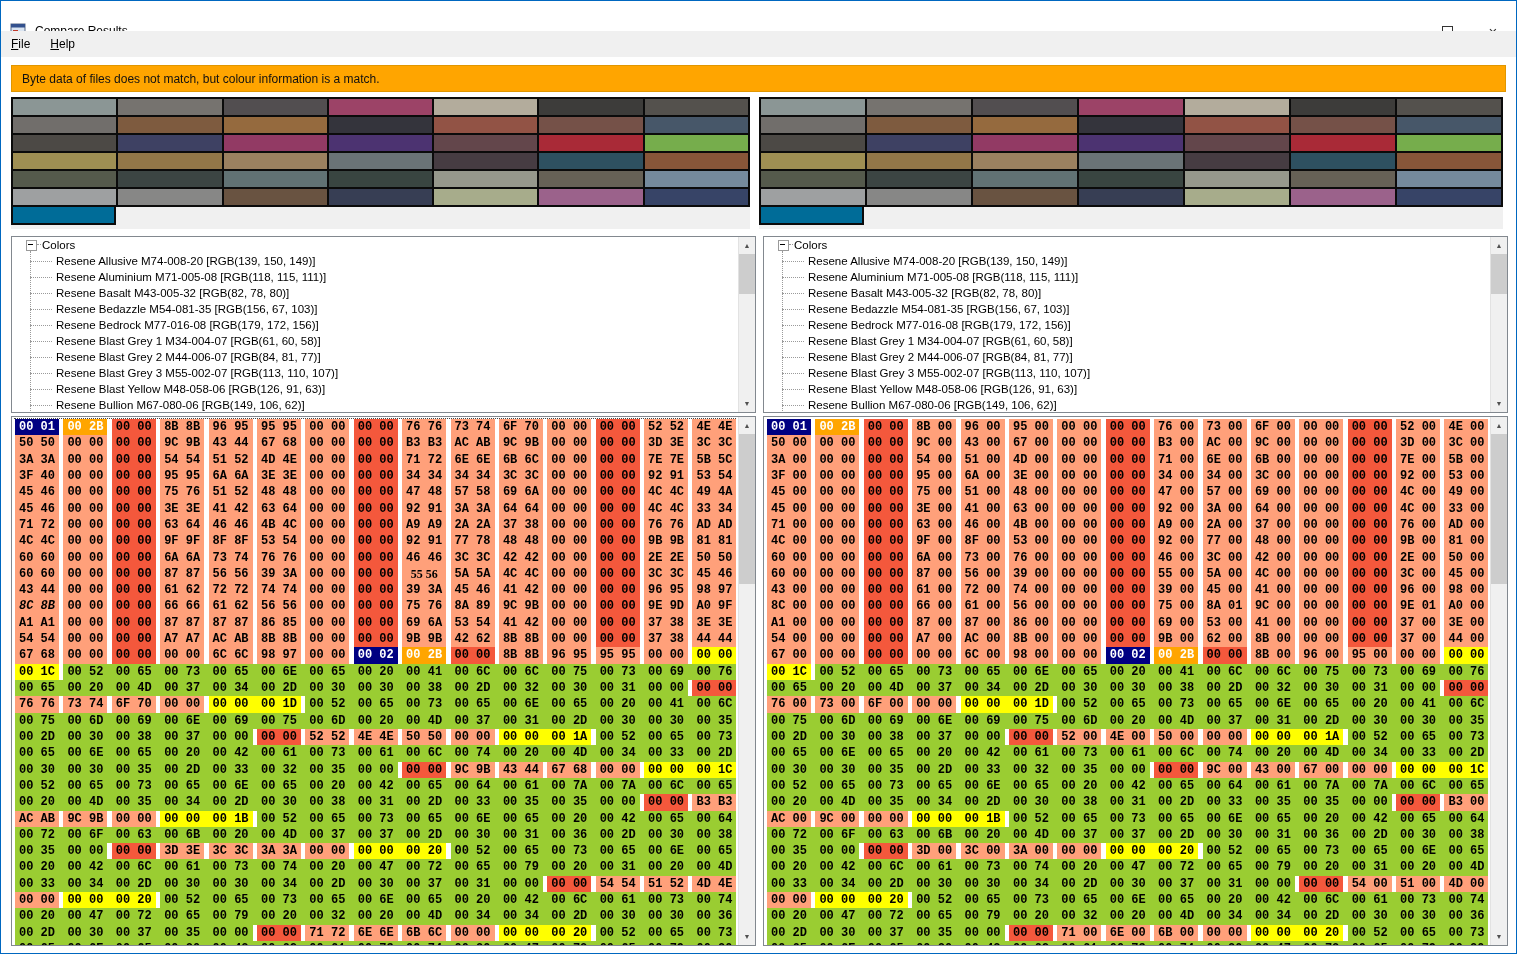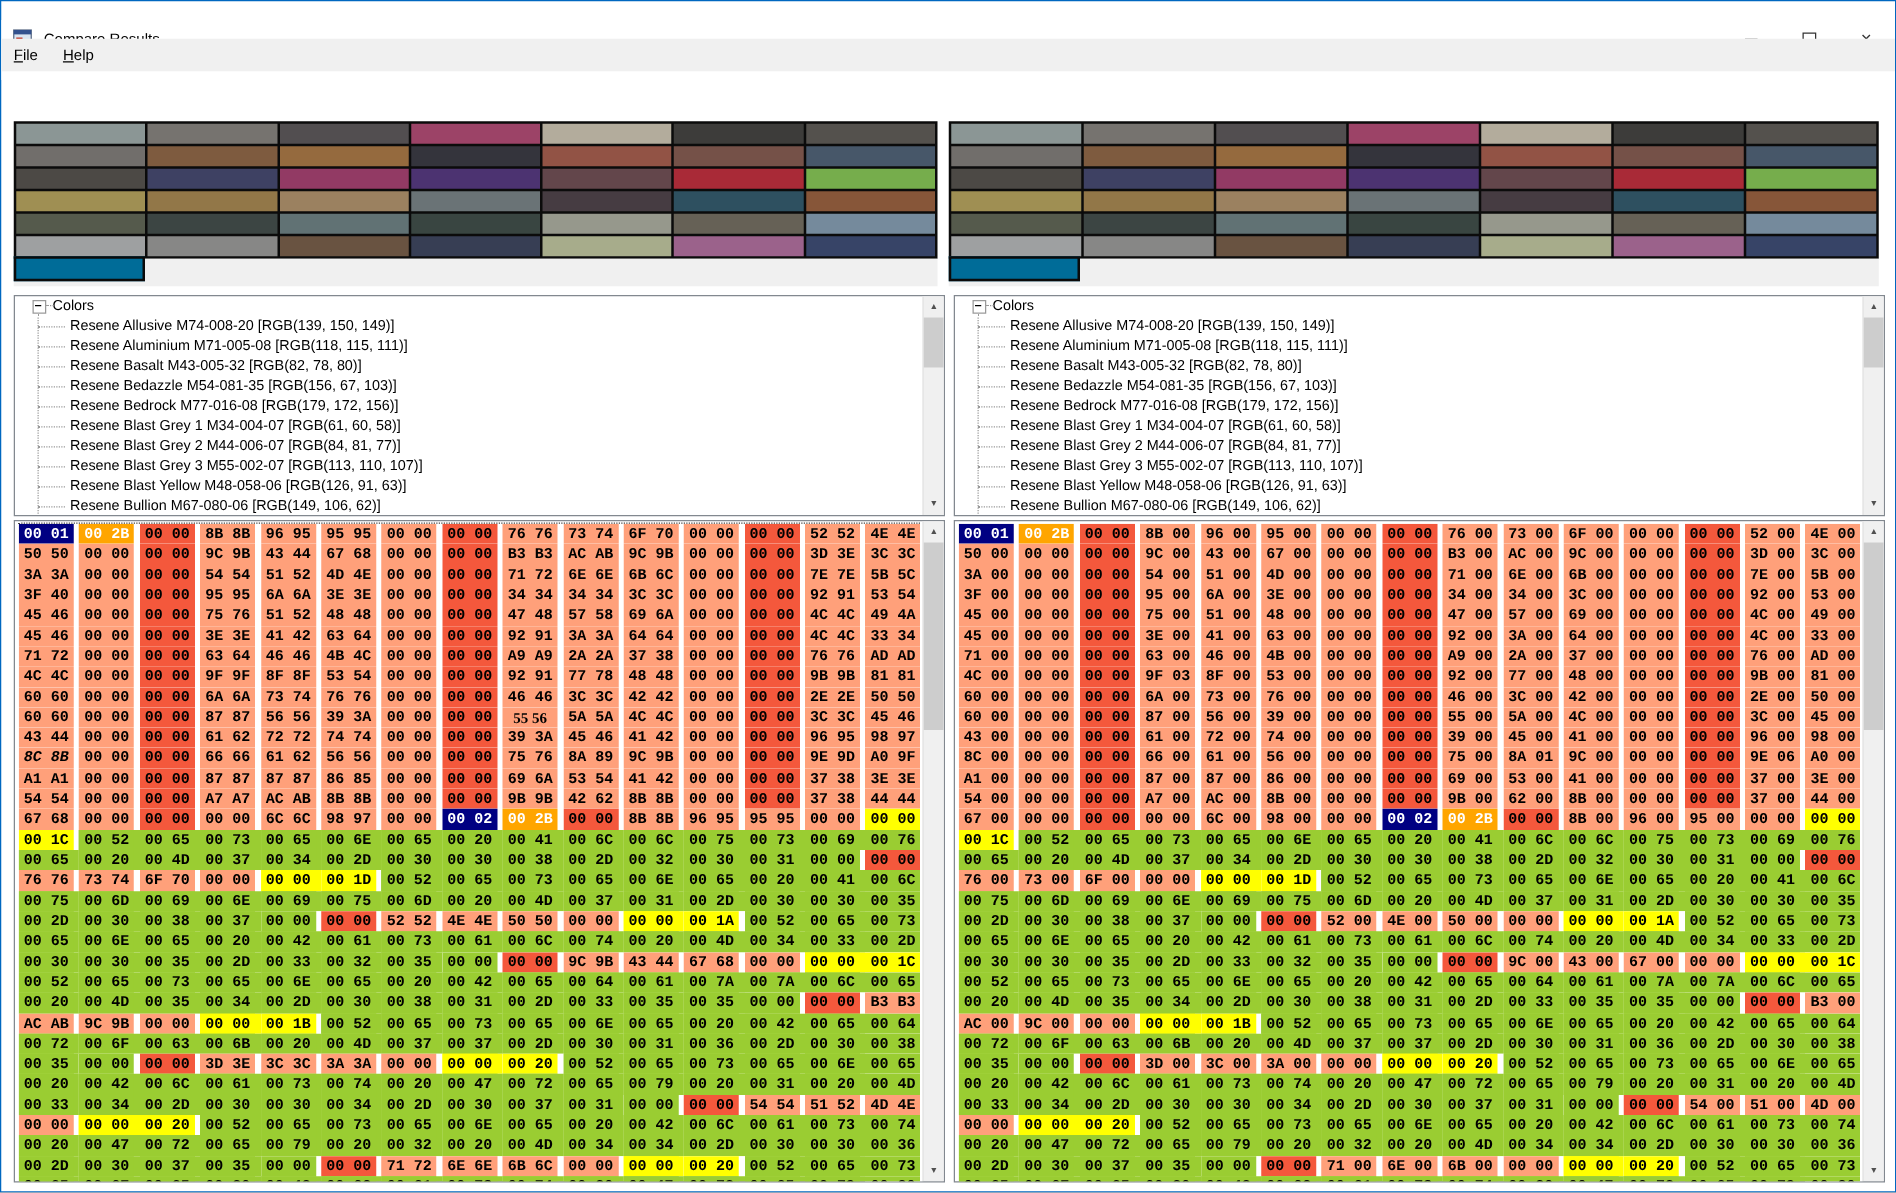--- a/index.html
+++ b/index.html
@@ -76,20 +76,23 @@
           <span class="close-glyph">×</span>
         </div>
     </div>
   </div>
 
   <div class="menubar" id="menubar">
       <div class="menuitem"><u>F</u>ile</div>
       <div class="menuitem"><u>H</u>elp</div>
     </div>
 
+  <div class="banner">
+    <span>Byte data of files does not match, but colour information is a match.</span>
+  </div>
 
   <div class="palette" style="left:10px;width:739px;">
     <div class="palgrid">
         <div class="swatch" style="background: rgb(139, 150, 149);"></div>
         <div class="swatch" style="background: rgb(118, 115, 111);"></div>
         <div class="swatch" style="background: rgb(82, 78, 80);"></div>
         <div class="swatch" style="background: rgb(156, 67, 103);"></div>
         <div class="swatch" style="background: rgb(179, 172, 156);"></div>
         <div class="swatch" style="background: rgb(61, 60, 58);"></div>
         <div class="swatch" style="background: rgb(84, 81, 77);"></div>
@@ -2133,21 +2136,21 @@
           <div class="hexcell" style="background: rgb(255, 255, 255);">
             <span class="hexinner" style="background: rgb(255, 160, 122);">4C 00</span>
           </div>
           <div class="hexcell" style="background: rgb(255, 255, 255);">
             <span class="hexinner" style="background: rgb(255, 160, 122);">00 00</span>
           </div>
           <div class="hexcell" style="background: rgb(255, 255, 255);">
             <span class="hexinner" style="background: rgb(244, 88, 60);">00 00</span>
           </div>
           <div class="hexcell" style="background: rgb(255, 255, 255);">
-            <span class="hexinner" style="background: rgb(255, 160, 122);">9F 03</span>
+            <span class="hexinner" style="background: rgb(255, 160, 122);">9F 00</span>
           </div>
           <div class="hexcell" style="background: rgb(255, 255, 255);">
             <span class="hexinner" style="background: rgb(255, 160, 122);">8F 00</span>
           </div>
           <div class="hexcell" style="background: rgb(255, 255, 255);">
             <span class="hexinner" style="background: rgb(255, 160, 122);">53 00</span>
           </div>
           <div class="hexcell" style="background: rgb(255, 255, 255);">
             <span class="hexinner" style="background: rgb(255, 160, 122);">00 00</span>
           </div>
@@ -2351,21 +2354,21 @@
           <div class="hexcell" style="background: rgb(255, 255, 255);">
             <span class="hexinner" style="background: rgb(255, 160, 122);">9C 00</span>
           </div>
           <div class="hexcell" style="background: rgb(255, 255, 255);">
             <span class="hexinner" style="background: rgb(255, 160, 122);">00 00</span>
           </div>
           <div class="hexcell" style="background: rgb(255, 255, 255);">
             <span class="hexinner" style="background: rgb(244, 88, 60);">00 00</span>
           </div>
           <div class="hexcell" style="background: rgb(255, 255, 255);">
-            <span class="hexinner" style="background: rgb(255, 160, 122);">9E 06</span>
+            <span class="hexinner" style="background: rgb(255, 160, 122);">9E 01</span>
           </div>
           <div class="hexcell" style="background: rgb(255, 255, 255);">
             <span class="hexinner" style="background: rgb(255, 160, 122);">A0 00</span>
           </div>
         </div>
         <div class="hexrow">
           <div class="hexcell" style="background: rgb(255, 255, 255);">
             <span class="hexinner" style="background: rgb(255, 160, 122);">A1 00</span>
           </div>
           <div class="hexcell" style="background: rgb(255, 255, 255);">

